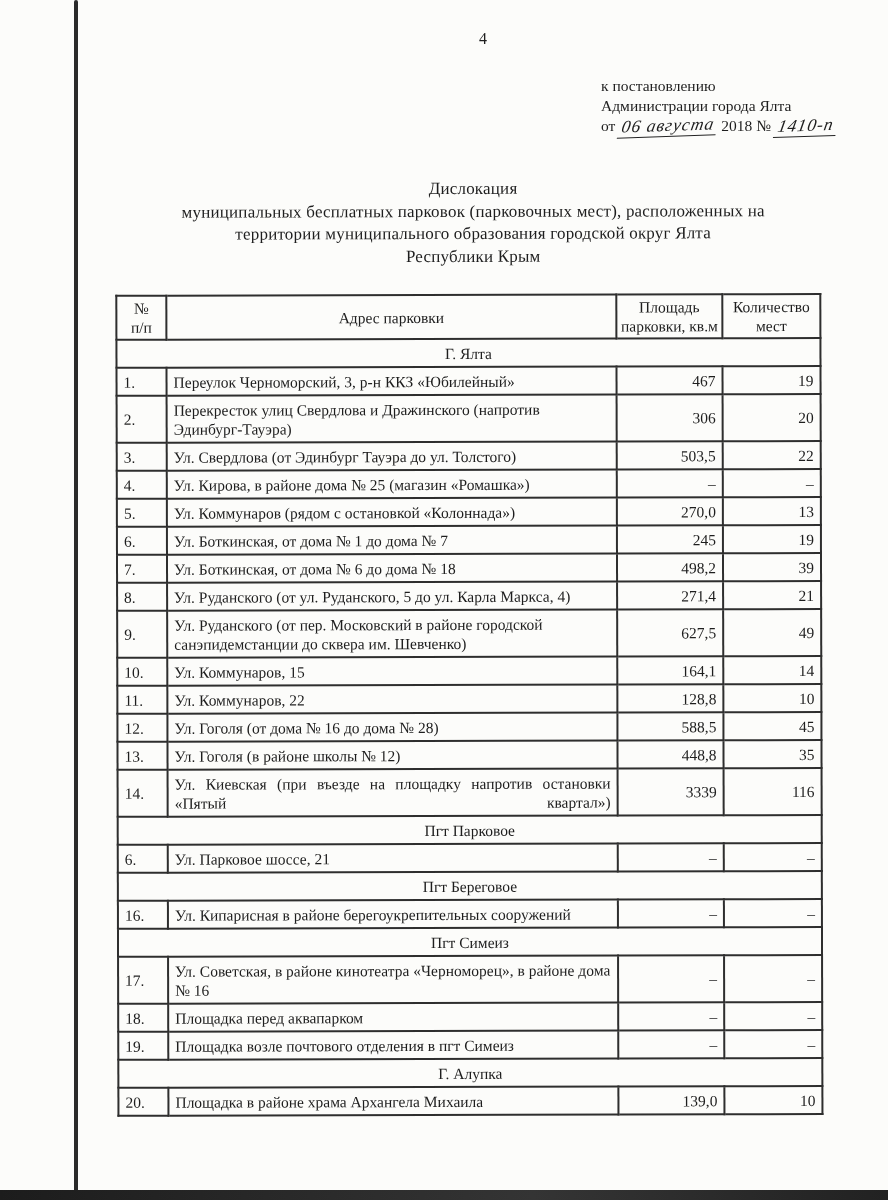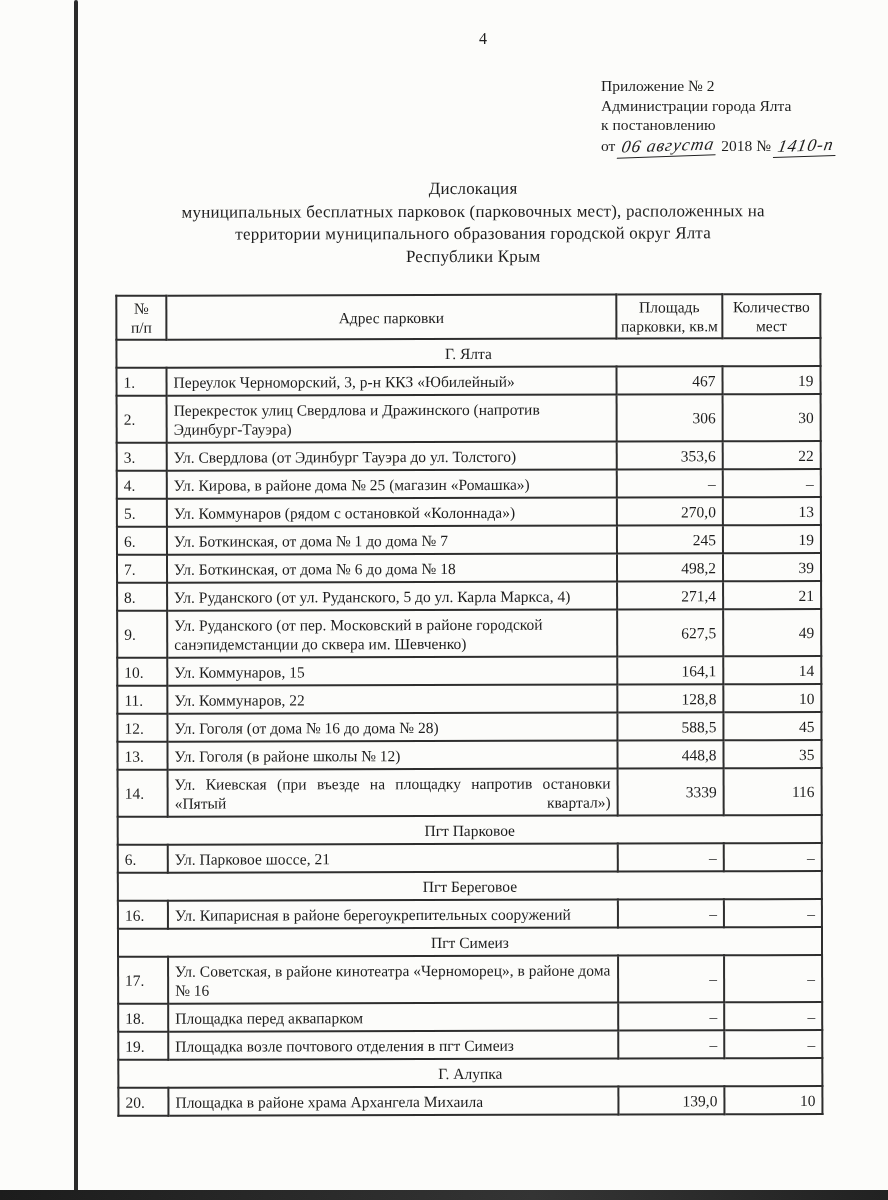--- a/index.html
+++ b/index.html
@@ -72,23 +72,22 @@
 </style>
 </head>
 <body>
 
 <div class="scan-left"></div>
 <div class="scan-bottom"></div>
 
 <div class="page-number">4</div>
 
 <div class="appendix">
-  <div>Приложение № 2</div>
+  <div>к постановлению</div>
   <div>Администрации города Ялта</div>
-  <div>к постановлению</div>
   <div class="appendix-line4">
     <span>от</span>
     <span class="hw">06 августа</span>
     <span>2018 №</span>
     <span class="hw">1410-п</span>
   </div>
 </div>
 
 <div class="content">
   <div class="doc-title">
@@ -115,26 +114,26 @@
         <tr>
           <td class="cell-num">1.</td>
           <td class="cell-addr">Переулок Черноморский, 3, р-н ККЗ «Юбилейный»</td>
           <td class="cell-area">467</td>
           <td class="cell-places">19</td>
         </tr>
         <tr>
           <td class="cell-num">2.</td>
           <td class="cell-addr">Перекресток улиц Свердлова и Дражинского (напротив Эдинбург-Тауэра)</td>
           <td class="cell-area">306</td>
-          <td class="cell-places">30</td>
+          <td class="cell-places">20</td>
         </tr>
         <tr>
           <td class="cell-num">3.</td>
           <td class="cell-addr">Ул. Свердлова (от Эдинбург Тауэра до ул. Толстого)</td>
-          <td class="cell-area">353,6</td>
+          <td class="cell-area">503,5</td>
           <td class="cell-places">22</td>
         </tr>
         <tr>
           <td class="cell-num">4.</td>
           <td class="cell-addr">Ул. Кирова, в районе дома № 25 (магазин «Ромашка»)</td>
           <td class="cell-area">–</td>
           <td class="cell-places">–</td>
         </tr>
         <tr>
           <td class="cell-num">5.</td>

